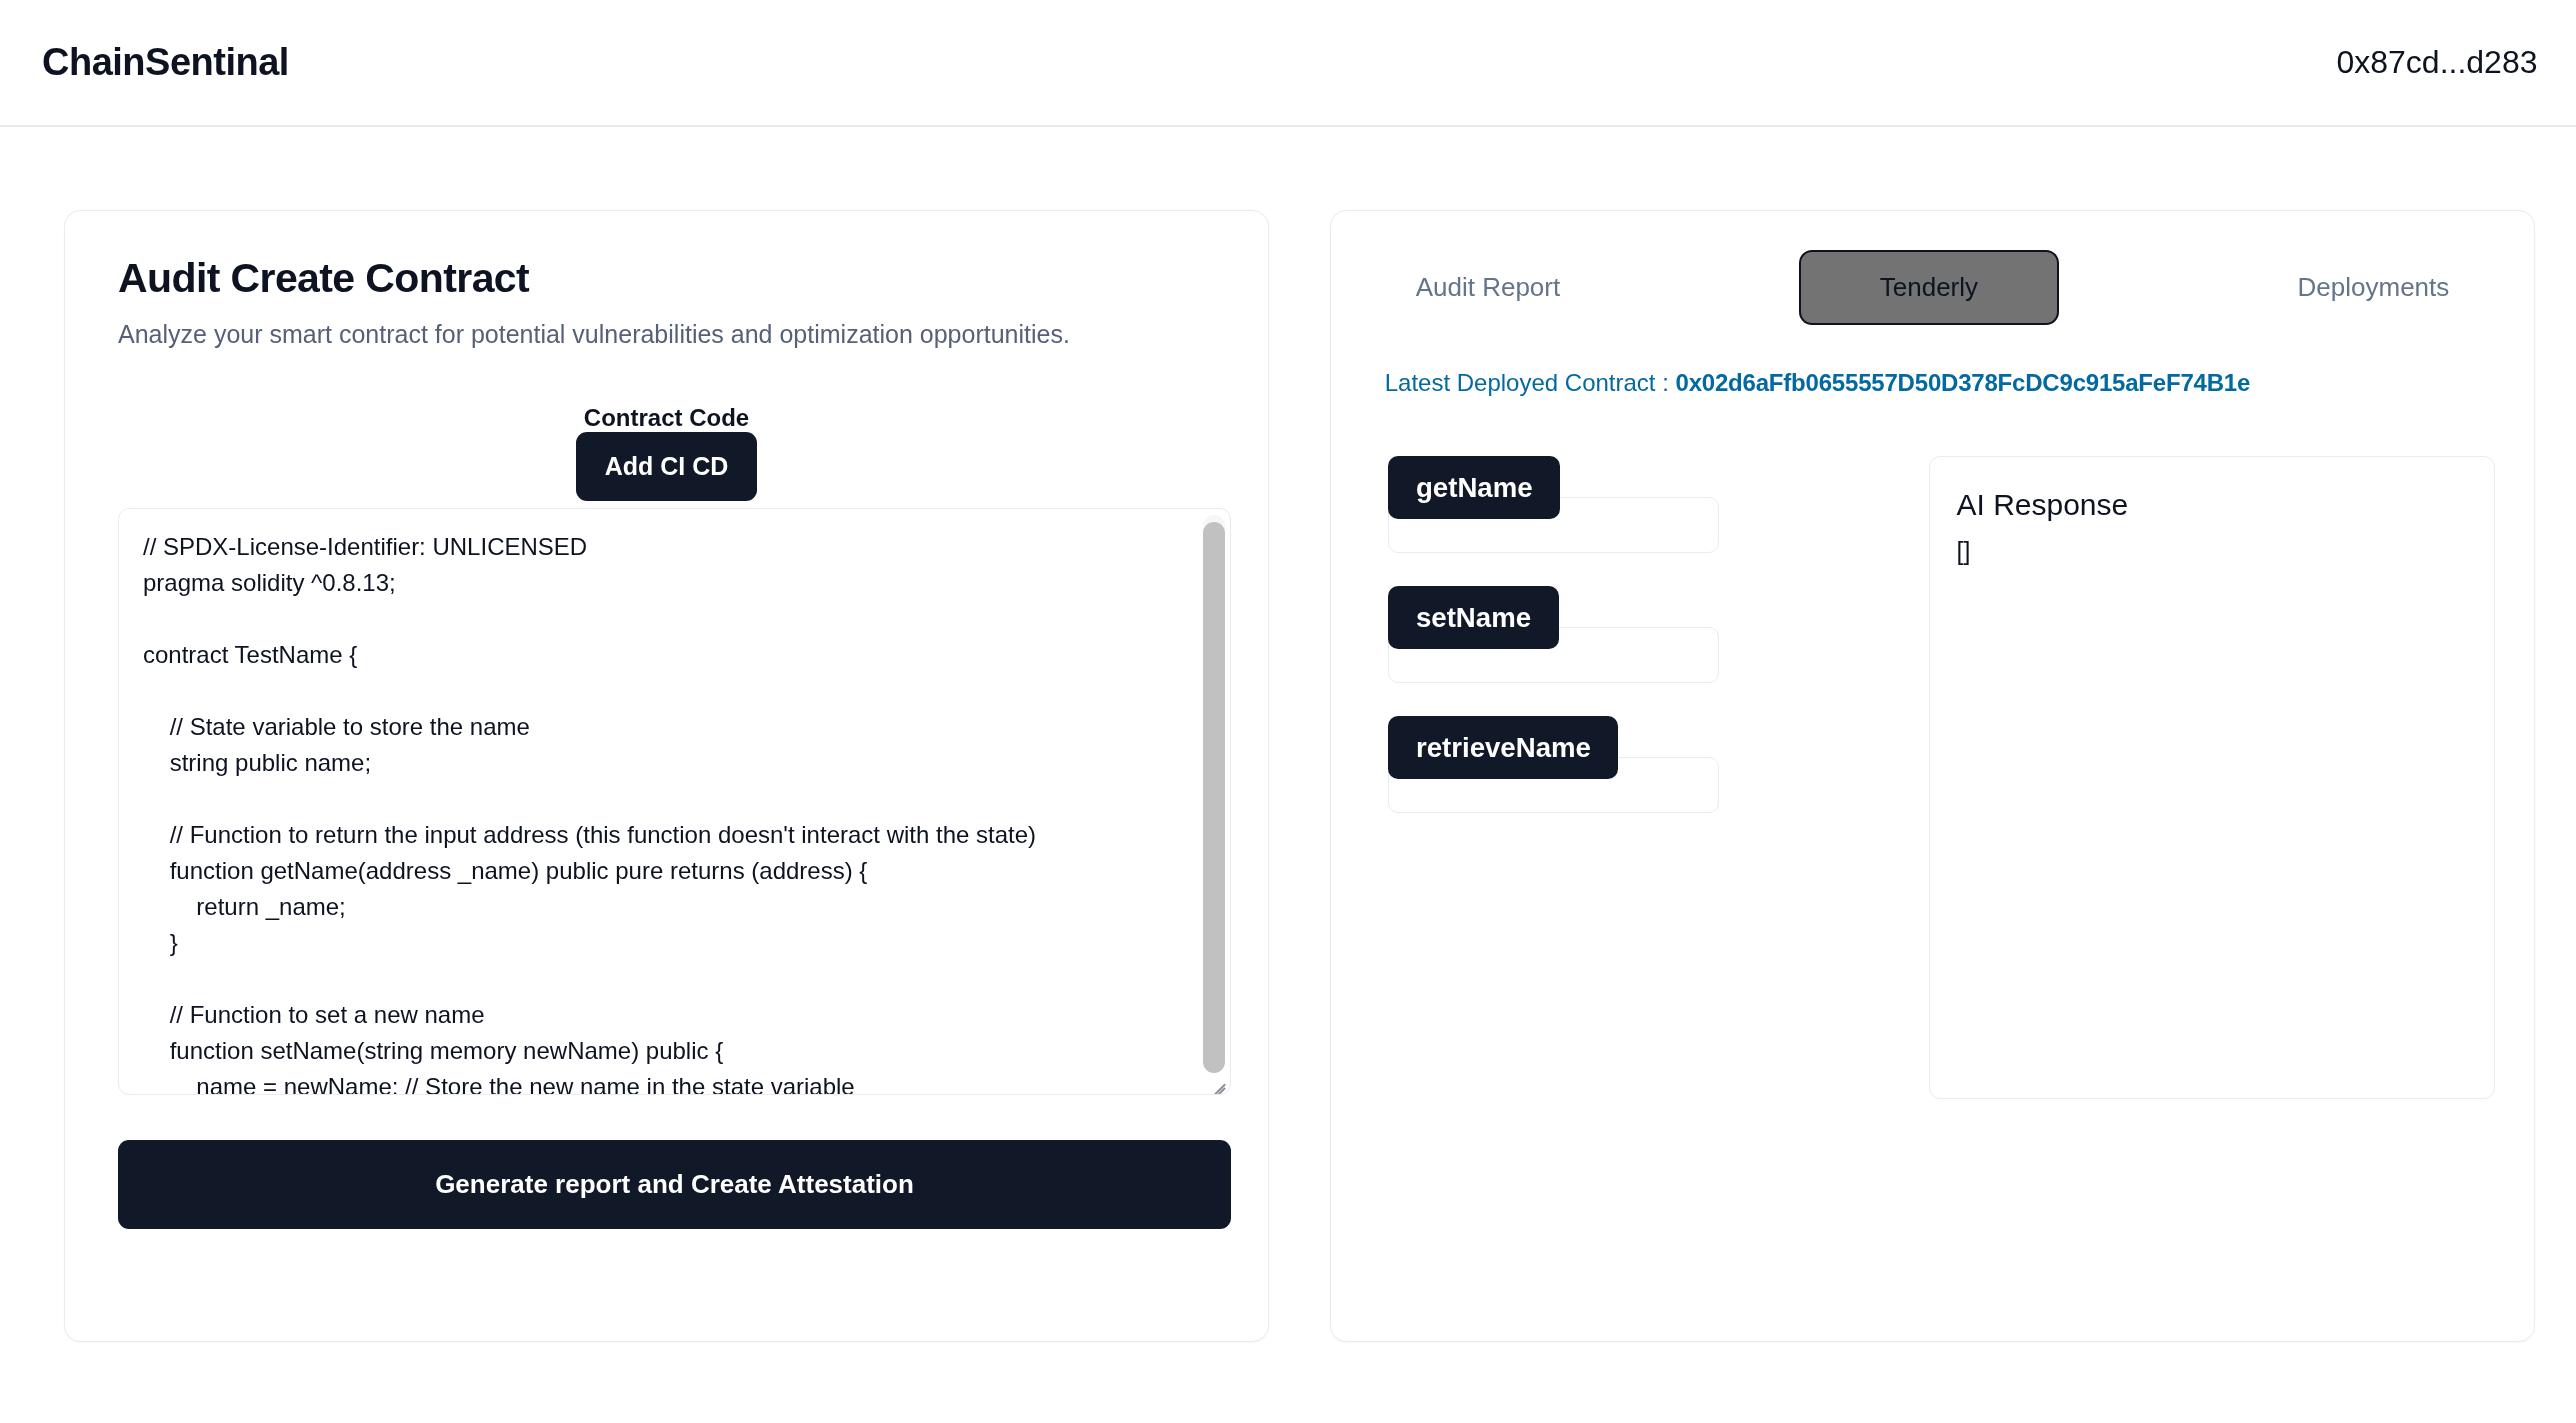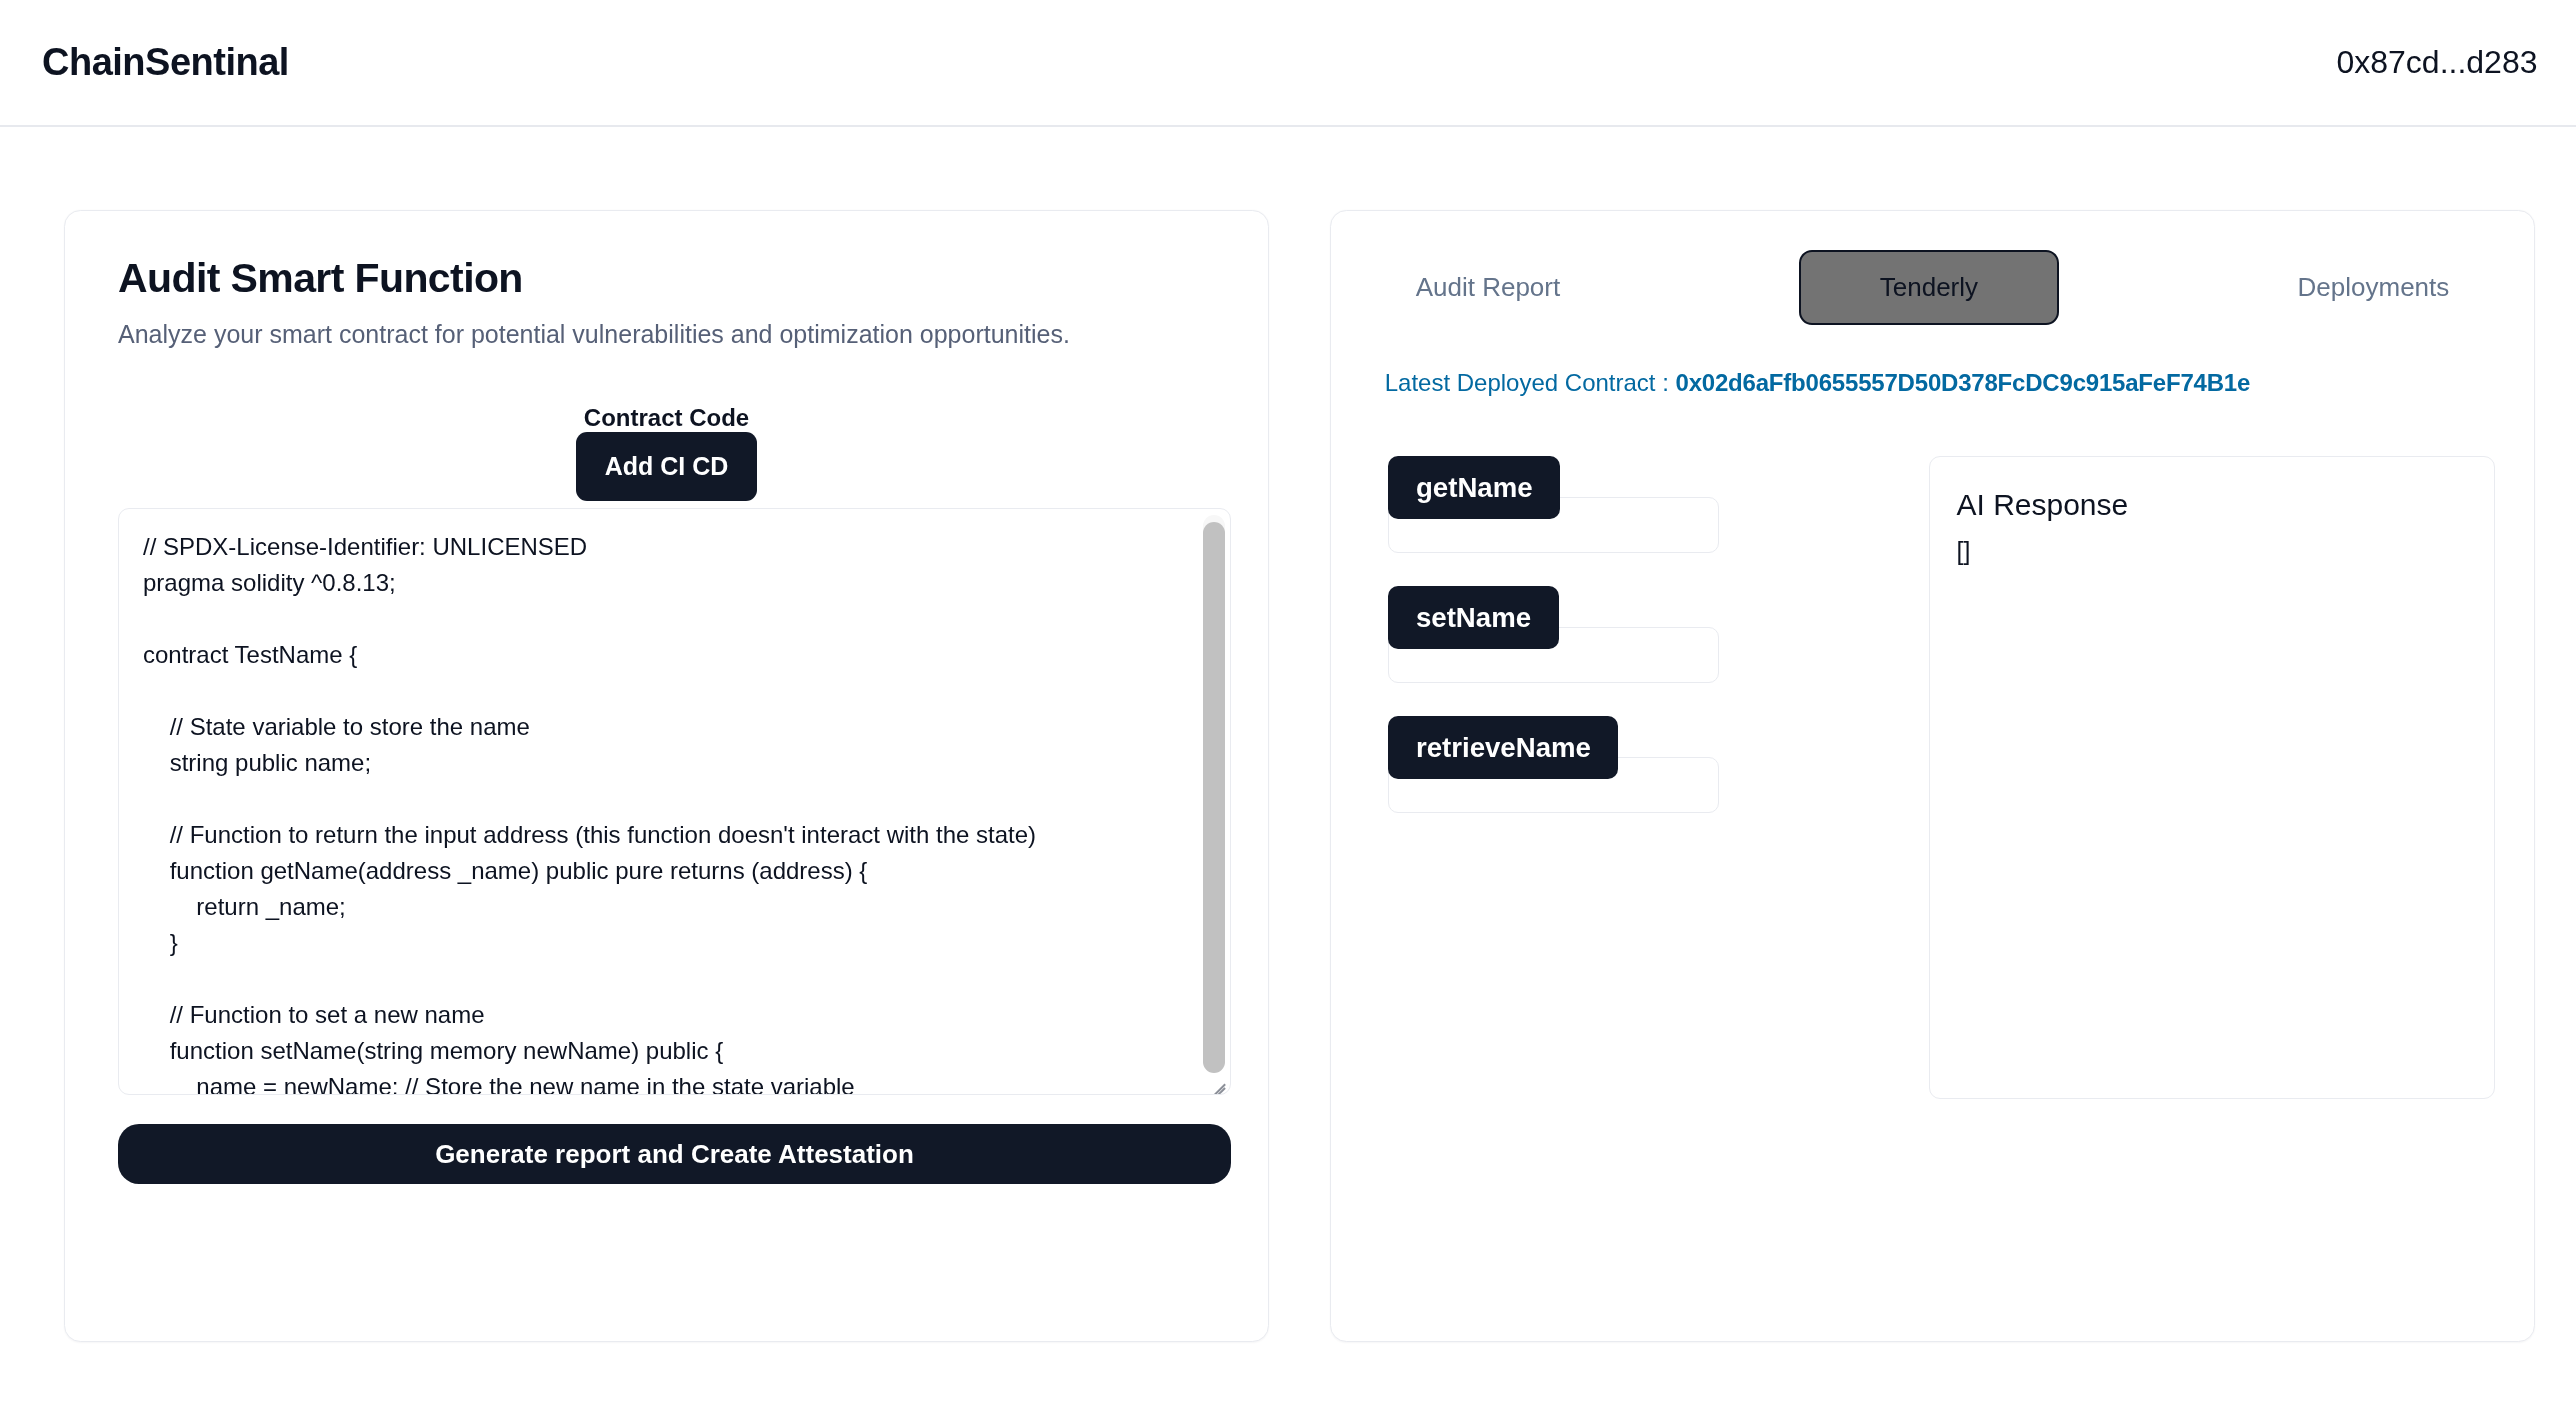--- a/index.html
+++ b/index.html
@@ -148,26 +148,26 @@
     display: block;
     height: 1.8px;
     background: #8b8f98;
     transform: rotate(-45deg);
     transform-origin: right center;
   }
   .resize-grip i:nth-child(1) { bottom: 7.3px;  width: 18.4px; }
   .resize-grip i:nth-child(2) { bottom: 2.8px;  width: 11px; }
 
   .btn-generate {
-    margin-top: 29px;
+    margin-top: 45px;
     width: 1113px;
-    height: 60px;
+    height: 89px;
     font-size: 26px;
     font-weight: bold;
-    border-radius: 21px;
+    border-radius: 11px;
     display: flex;
     align-items: center;
     justify-content: center;
   }
 
   
   .card-right {
     width: 1205px;
     min-height: 1132px;
     padding: 39px 39px 0 39px;
@@ -280,21 +280,21 @@
 <body>
 
 <div class="app-header">
   <div class="brand">ChainSentinal</div>
   <div class="wallet-addr">0x87cd...d283</div>
 </div>
 
 <div class="page">
 
   <div class="card card-left">
-    <div class="panel-title">Audit Smart Function</div>
+    <div class="panel-title">Audit Create Contract</div>
     <div class="panel-sub">Analyze your smart contract for potential vulnerabilities and optimization opportunities.</div>
 
     <div class="field-row">
       <div class="field-label">Contract Code</div>
       <button class="btn-dark btn-ci">Add CI CD</button>
     </div>
 
     <div class="code-wrap">
       <div class="code-text">// SPDX-License-Identifier: UNLICENSED
 pragma solidity ^0.8.13;

